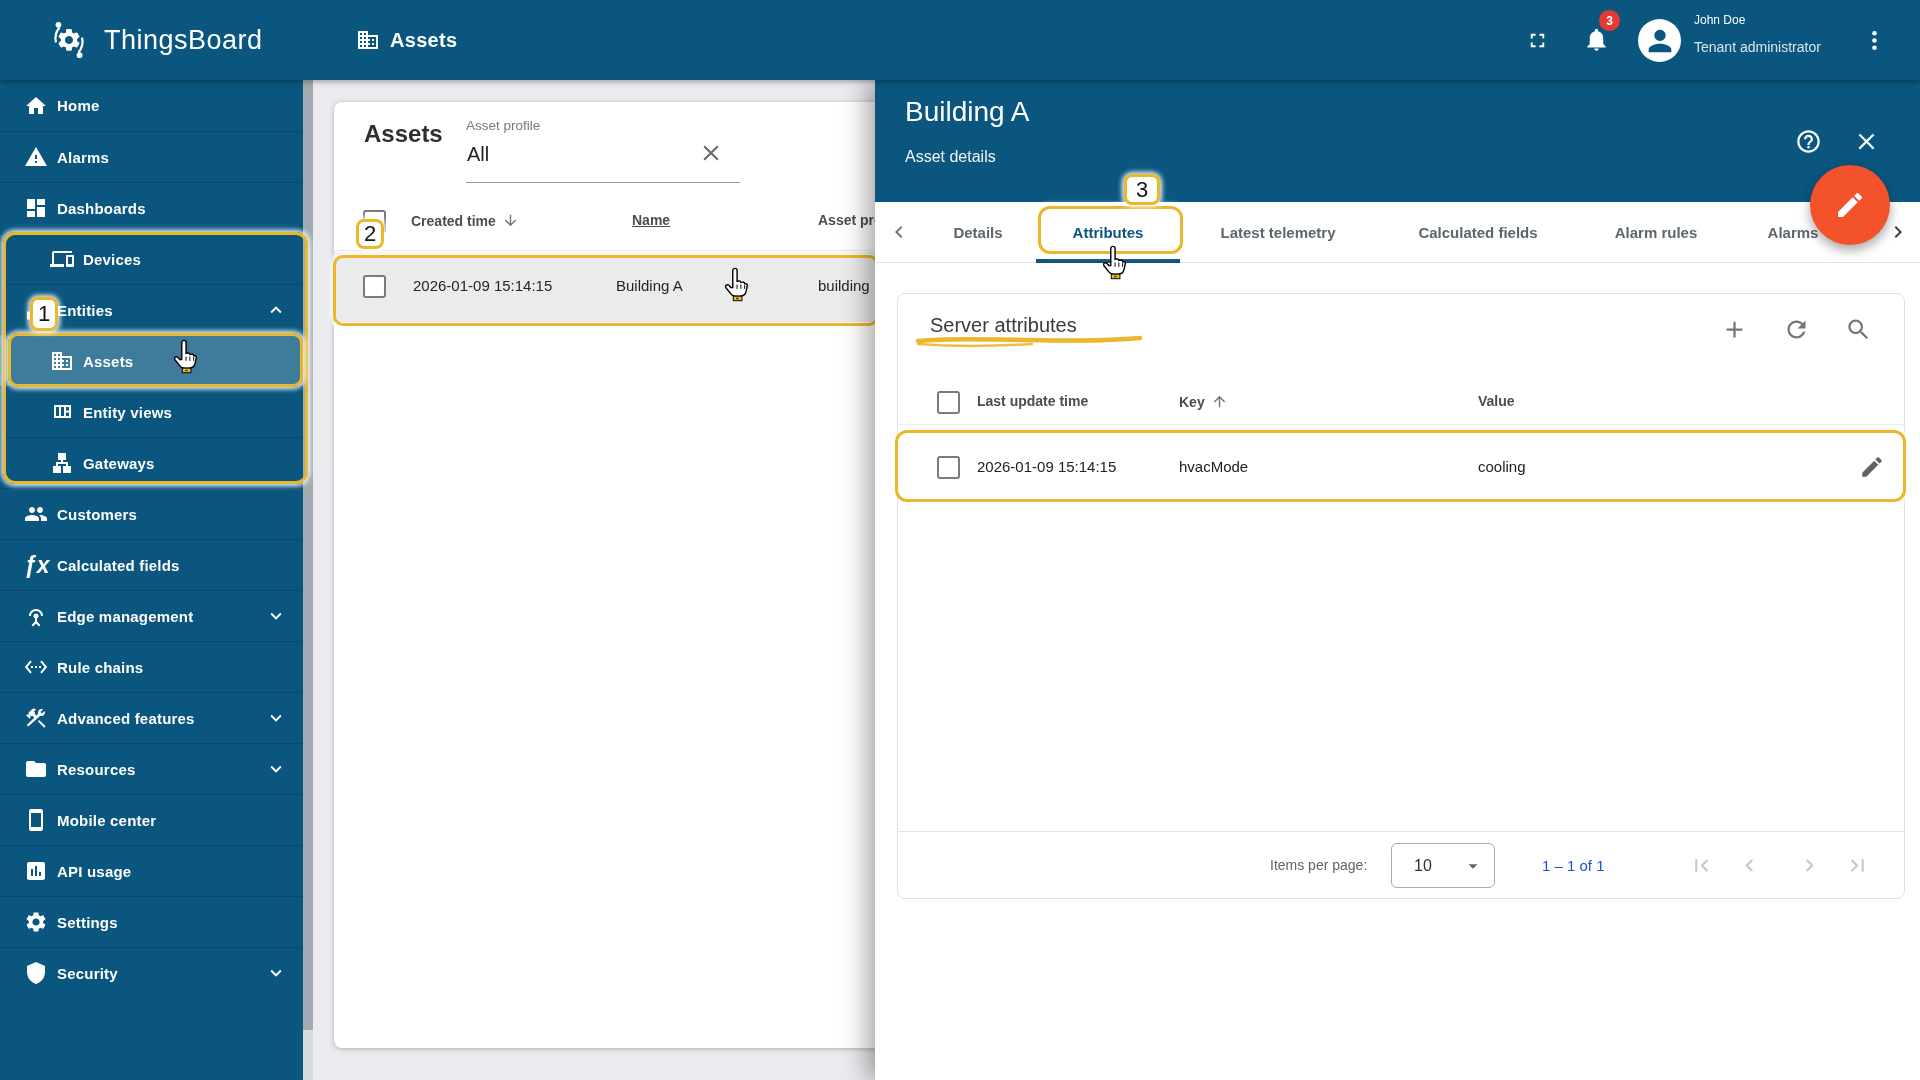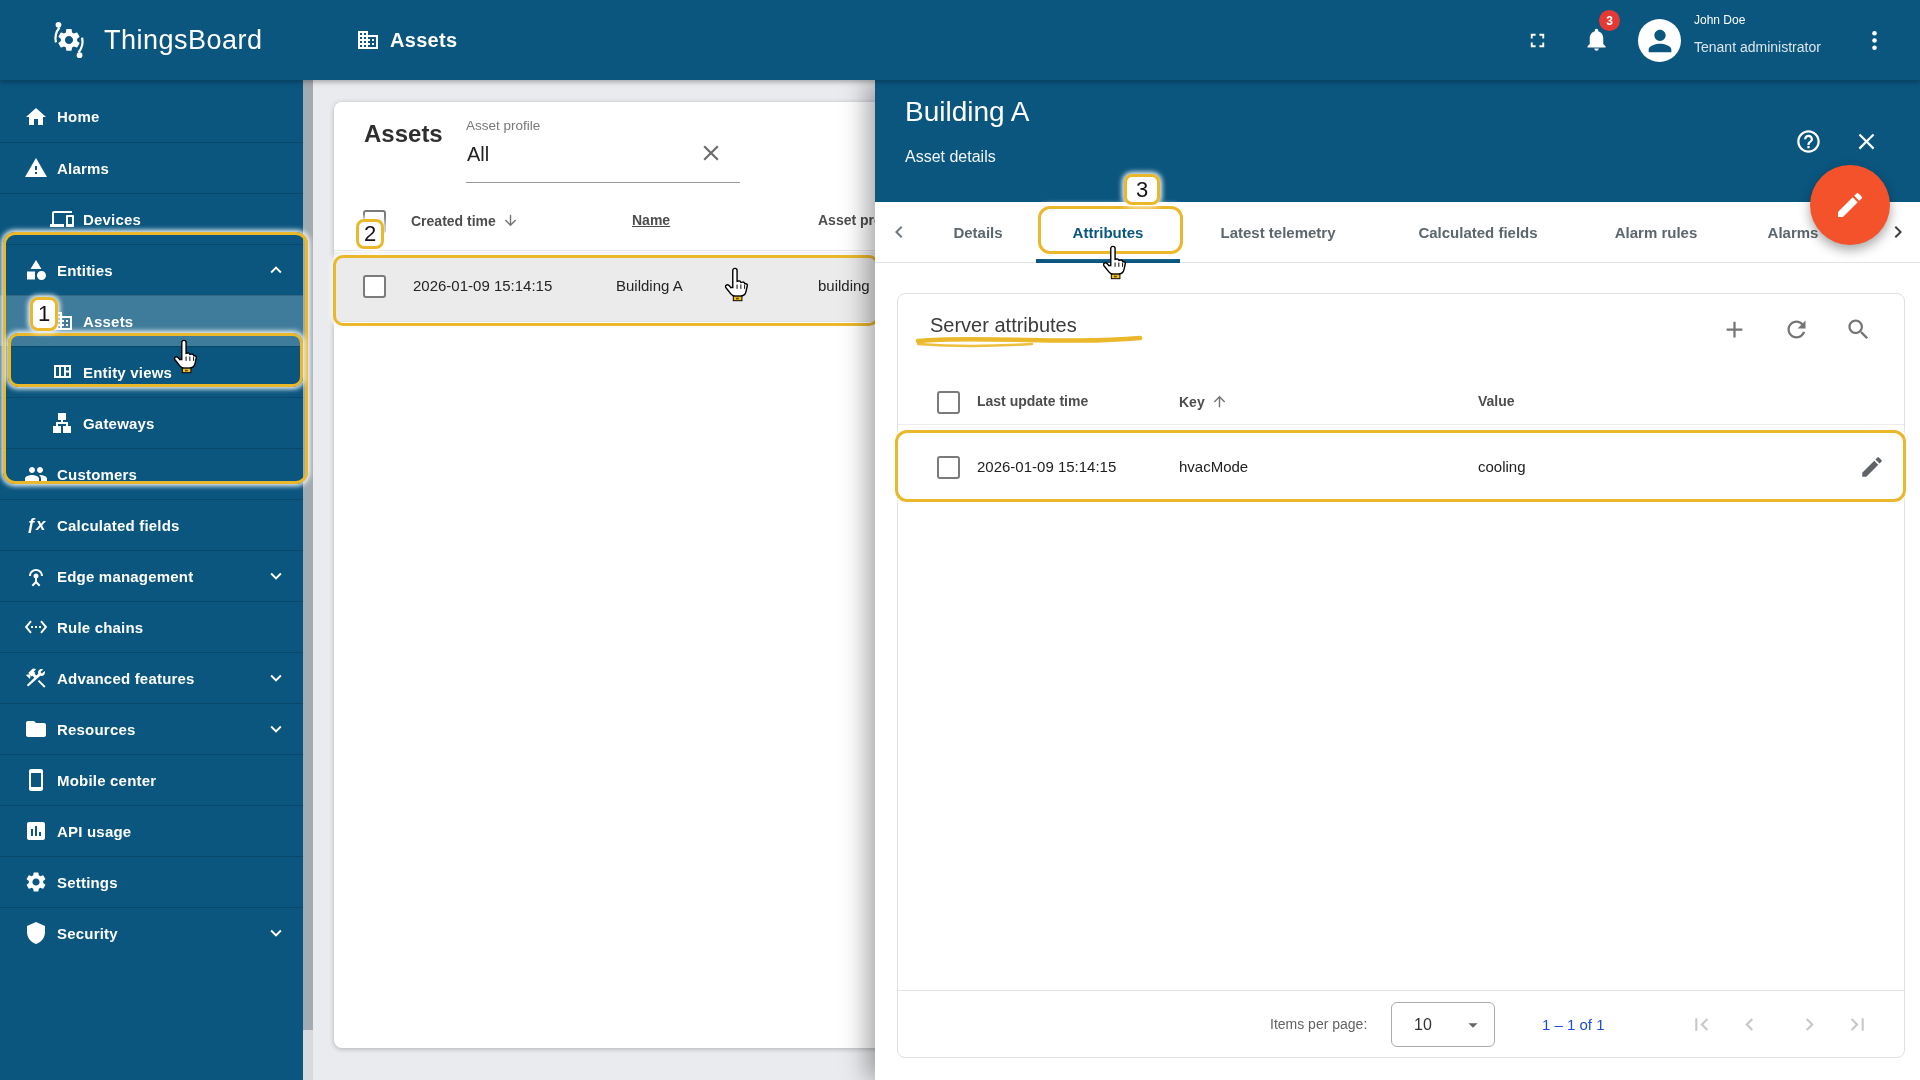--- a/index.html
+++ b/index.html
@@ -19,26 +19,26 @@
   .bell-btn { position:absolute; left:1583px; top:26px; }
   .bell-badge { position:absolute; left:1599px; top:10px; width:21px; height:21px; border-radius:50%; background:#e53935; color:#fff; font-size:12px; font-weight:700; display:flex; align-items:center; justify-content:center; }
   .avatar { position:absolute; left:1638px; top:19px; width:43px; height:43px; border-radius:50%; background:#fff; display:flex; align-items:center; justify-content:center; }
   .user-name { position:absolute; left:1694px; top:13px; font-size:12px; }
   .user-role { position:absolute; left:1694px; top:39px; font-size:14px; color:rgba(255,255,255,.85); }
   .kebab-btn { position:absolute; left:1862px; top:28px; }
 
   
   .sidebar { position:absolute; left:0; top:80px; width:313px; height:1000px; background:#0a567f; z-index:15; overflow:hidden; }
   .nav-item { height:51px; display:flex; align-items:center; padding-left:24px; border-top:1px solid rgba(0,0,0,.16); color:#fff; cursor:pointer; }
-  .nav-item:first-child { border-top:none;margin-top:11px; }
+  .nav-item:first-child { border-top:none; }
   .nav-item.sub { padding-left:50px; }
   .nav-item.selected { background:rgba(255,255,255,.22); }
   .nav-icon { width:24px; height:24px; flex:0 0 24px; }
   .nav-icon svg { width:24px; height:24px; fill:#fff; }
-  .icon-glyph { width:24px; flex:0 0 24px; font-size:17px; font-weight:700; font-style:italic; text-align:center; }
+  .icon-glyph { width:24px; flex:0 0 24px; font-size:23px; font-weight:700; font-style:italic; text-align:left; }
   .nav-label { margin-left:9px; font-size:15px; font-weight:700; letter-spacing:.2px; white-space:nowrap; }
   .nav-chevron { margin-left:auto; margin-right:26px; }
   .nav-chevron svg { width:22px; height:22px; fill:#fff; }
   .side-scrollbar { position:absolute; right:0; top:0; width:10px; height:1000px; background:#d7dbde; }
   .side-scrollbar .thumb { position:absolute; left:0; top:0; width:10px; height:950px; background:#a2abb1; }
 
   
   .assets-card { position:absolute; left:334px; top:102px; width:1240px; height:946px; background:#fff; border-radius:8px; box-shadow:0 1px 5px rgba(0,0,0,.25); z-index:5; }
   .assets-title { position:absolute; left:30px; top:18px; font-size:24px; color:#2f2f2f; }
   .filter-label { position:absolute; left:132px; top:16px; font-size:13.5px; color:#787878; }
@@ -61,21 +61,21 @@
   .help-btn { position:absolute; left:920px; top:48px; }
   .close-btn { position:absolute; left:978px; top:48px; }
   .fab { position:absolute; left:935px; top:85px; width:80px; height:80px; border-radius:50%; background:#f3522b; display:flex; align-items:center; justify-content:center; box-shadow:0 5px 12px rgba(0,0,0,.35); border:none; cursor:pointer; z-index:3; }
   .tabsbar { position:absolute; left:0; top:122px; width:100%; height:61px; border-bottom:1px solid #e0e3e6; background:#fff; }
   .tab { position:absolute; top:0; height:60px; display:flex; align-items:center; transform:translateX(-50%); font-size:15px; font-weight:700; color:#5c666d; cursor:pointer; white-space:nowrap; }
   .tab.active { color:#0a567f; }
   .tab-indicator { position:absolute; left:161px; top:57px; width:144px; height:4px; background:#0a567f; }
   .tabs-chevron-left { position:absolute; left:12px; top:18px; }
   .tabs-chevron-right { position:absolute; right:10px; top:18px; }
 
-  .attr-card { position:absolute; left:22px; top:213px; width:1008px; height:765px; border:1px solid #e0e0e0; border-radius:8px; background:#fff; }
+  .attr-card { position:absolute; left:22px; top:213px; width:1008px; height:606px; border:1px solid #e0e0e0; border-radius:8px; background:#fff; }
   .attr-scope { position:absolute; left:32px; top:20px; font-size:20px; color:#3b3b3b; }
   .attr-action { position:absolute; top:22px; }
   .attr-add { left:823px; } .attr-refresh { left:885px; } .attr-search { left:947px; }
   .at-thead-cb { position:absolute; left:39px; top:97px; }
   .at-th { position:absolute; top:99px; font-size:14px; font-weight:700; color:#4d4d4d; display:flex; align-items:center; gap:6px; }
   .at-divider { position:absolute; left:0; top:130px; width:100%; height:1px; background:#ececec; }
   .at-row { position:absolute; left:0; top:140px; width:100%; height:67px; border-bottom:1px solid #ededed; }
   .at-row .cb { position:absolute; left:39px; top:22px; }
   .at-cell { position:absolute; top:24px; font-size:15px; color:#212121; white-space:nowrap; }
   .row-edit-btn { position:absolute; left:961px; top:20px; }
@@ -175,20 +175,28 @@
         </span>
       <span class="nav-label">Home</span>
     </div>
     <div class="nav-item">
       <span class="nav-icon">
           <svg viewBox="0 0 24 24">
             <path d="M1 21h22L12 2 1 21zm12-3h-2v-2h2v2zm0-4h-2v-4h2v4z"></path>
           </svg>
         </span>
       <span class="nav-label">Alarms</span>
+    </div>
+    <div class="nav-item">
+      <span class="nav-icon">
+          <svg viewBox="0 0 24 24">
+            <path d="M3 13h8V3H3v10zm0 8h8v-6H3v6zm10 0h8V11h-8v10zm0-18v6h8V3h-8z"></path>
+          </svg>
+        </span>
+      <span class="nav-label">Dashboards</span>
     </div>
     <div class="nav-item sub">
       <span class="nav-icon">
           <svg viewBox="0 0 24 24">
             <path d="M4 6h18V4H4c-1.1 0-2 .9-2 2v11H0v3h14v-3H4V6zm19 2h-6c-.55 0-1 .45-1 1v10c0 .55.45 1 1 1h6c.55 0 1-.45 1-1V9c0-.55-.45-1-1-1zm-1 9h-4v-7h4v7z"></path>
           </svg>
         </span>
       <span class="nav-label">Devices</span>
     </div>
     <div class="nav-item">

